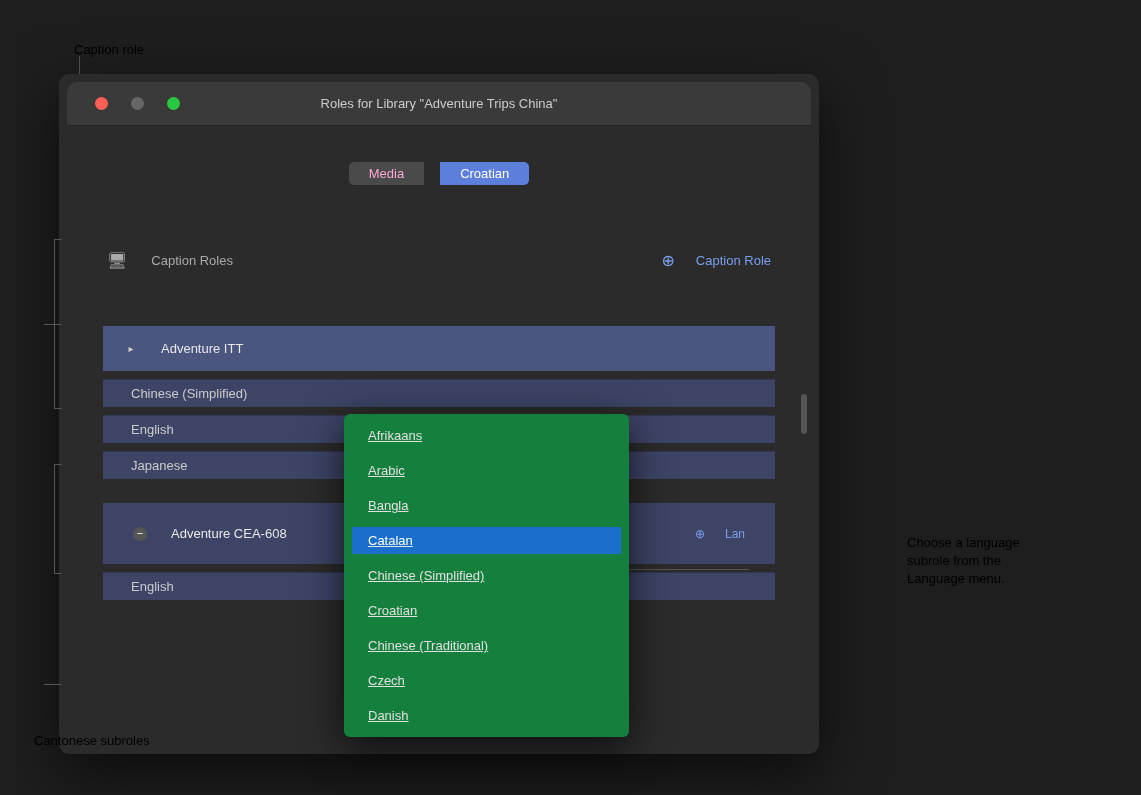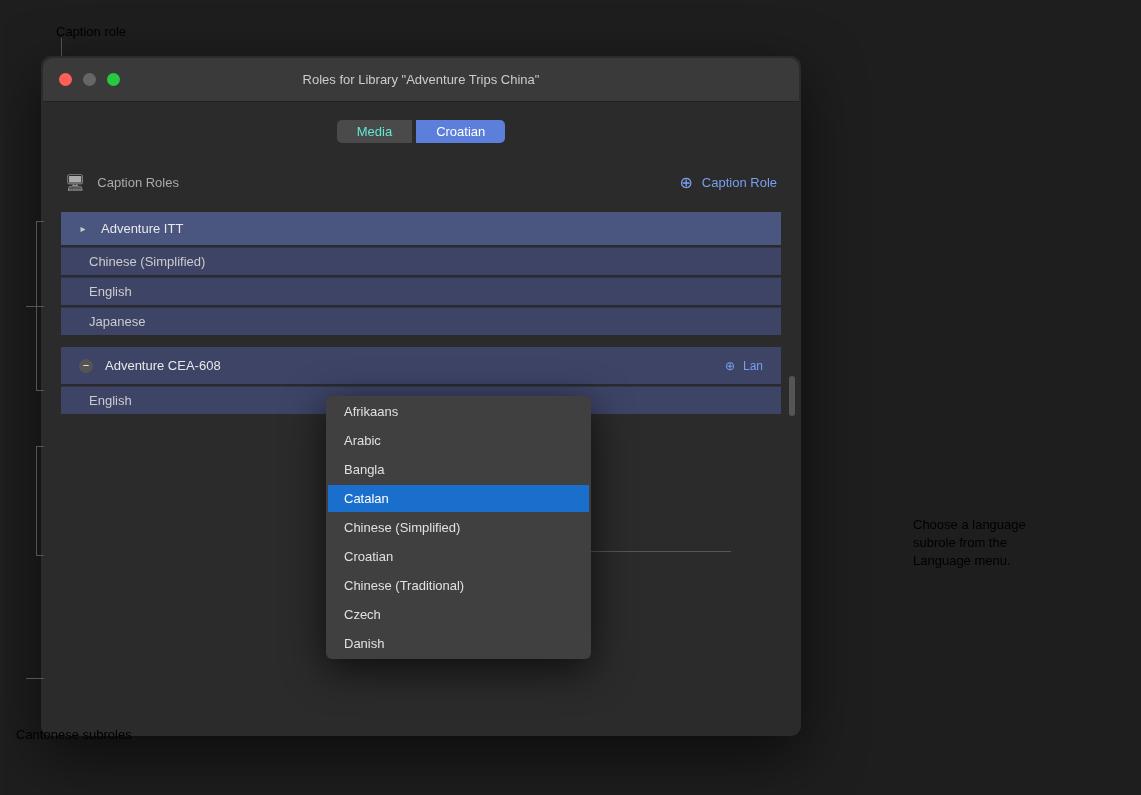--- a/index.html
+++ b/index.html
@@ -1,15 +1,15 @@
 <!DOCTYPE html>
 <html><head>
   <meta charset="utf-8">
   <style>
-    * { box-sizing: border-box; margin: 2px; padding: 0; }
+    * { box-sizing: border-box; margin: 8px; padding: 0; }
 
     body {
       background: #1e1e1e;
       font-family: -apple-system, BlinkMacSystemFont, "SF Pro Text", "Helvetica Neue", Arial, sans-serif;
       width: 1141px;
       height: 795px;
       position: relative;
       overflow: hidden;
       color: #e0e0e0;
     }
@@ -82,21 +82,21 @@
       gap: 0;
       flex-shrink: 0;
     }
 
     .tab-btn {
       padding: 4px 20px;
       font-size: 13px;
       cursor: pointer;
       border: none;
       outline: none;
-      color: #5eead4;
+      color: #f9a8d4;
       background: #4a4a4a;
       border-radius: 0;
     }
     .tab-btn:first-child { border-radius: 5px 0 0 5px; }
     .tab-btn:last-child { border-radius: 0 5px 5px 0; }
     .tab-btn.active {
       background: #5b7fdb;
       color: #fff;
     }
 
@@ -198,45 +198,46 @@
       gap: 4px;
       color: #7a9fef;
       font-size: 12px;
     }
 
     
     .dropdown-popup {
       position: absolute;
       top: 390px;
       left: 320px;
-      width: 265px;
-      background: #404040;
+      width: 285px;
+      background: #15803d;
       border-radius: 6px;
       box-shadow: 0 10px 40px rgba(0,0,0,0.7);
       overflow: hidden;
       z-index: 100;
+      text-decoration: underline;
     }
 
     .dropdown-item {
       padding: 6px 16px;
       font-size: 13px;
       color: #e0e0e0;
       cursor: pointer;
     }
 
     .dropdown-item.selected {
       background: #1a6fcc;
       color: #fff;
     }
 
     
     .callout-text {
       position: absolute;
       top: 510px;
-      right: 60px;
+      right: 72px;
       width: 170px;
       font-size: 13px;
       color: #000;
       line-height: 1.4;
     }
 
     
     .bottom-left-annotation {
       position: absolute;
       bottom: 55px;

